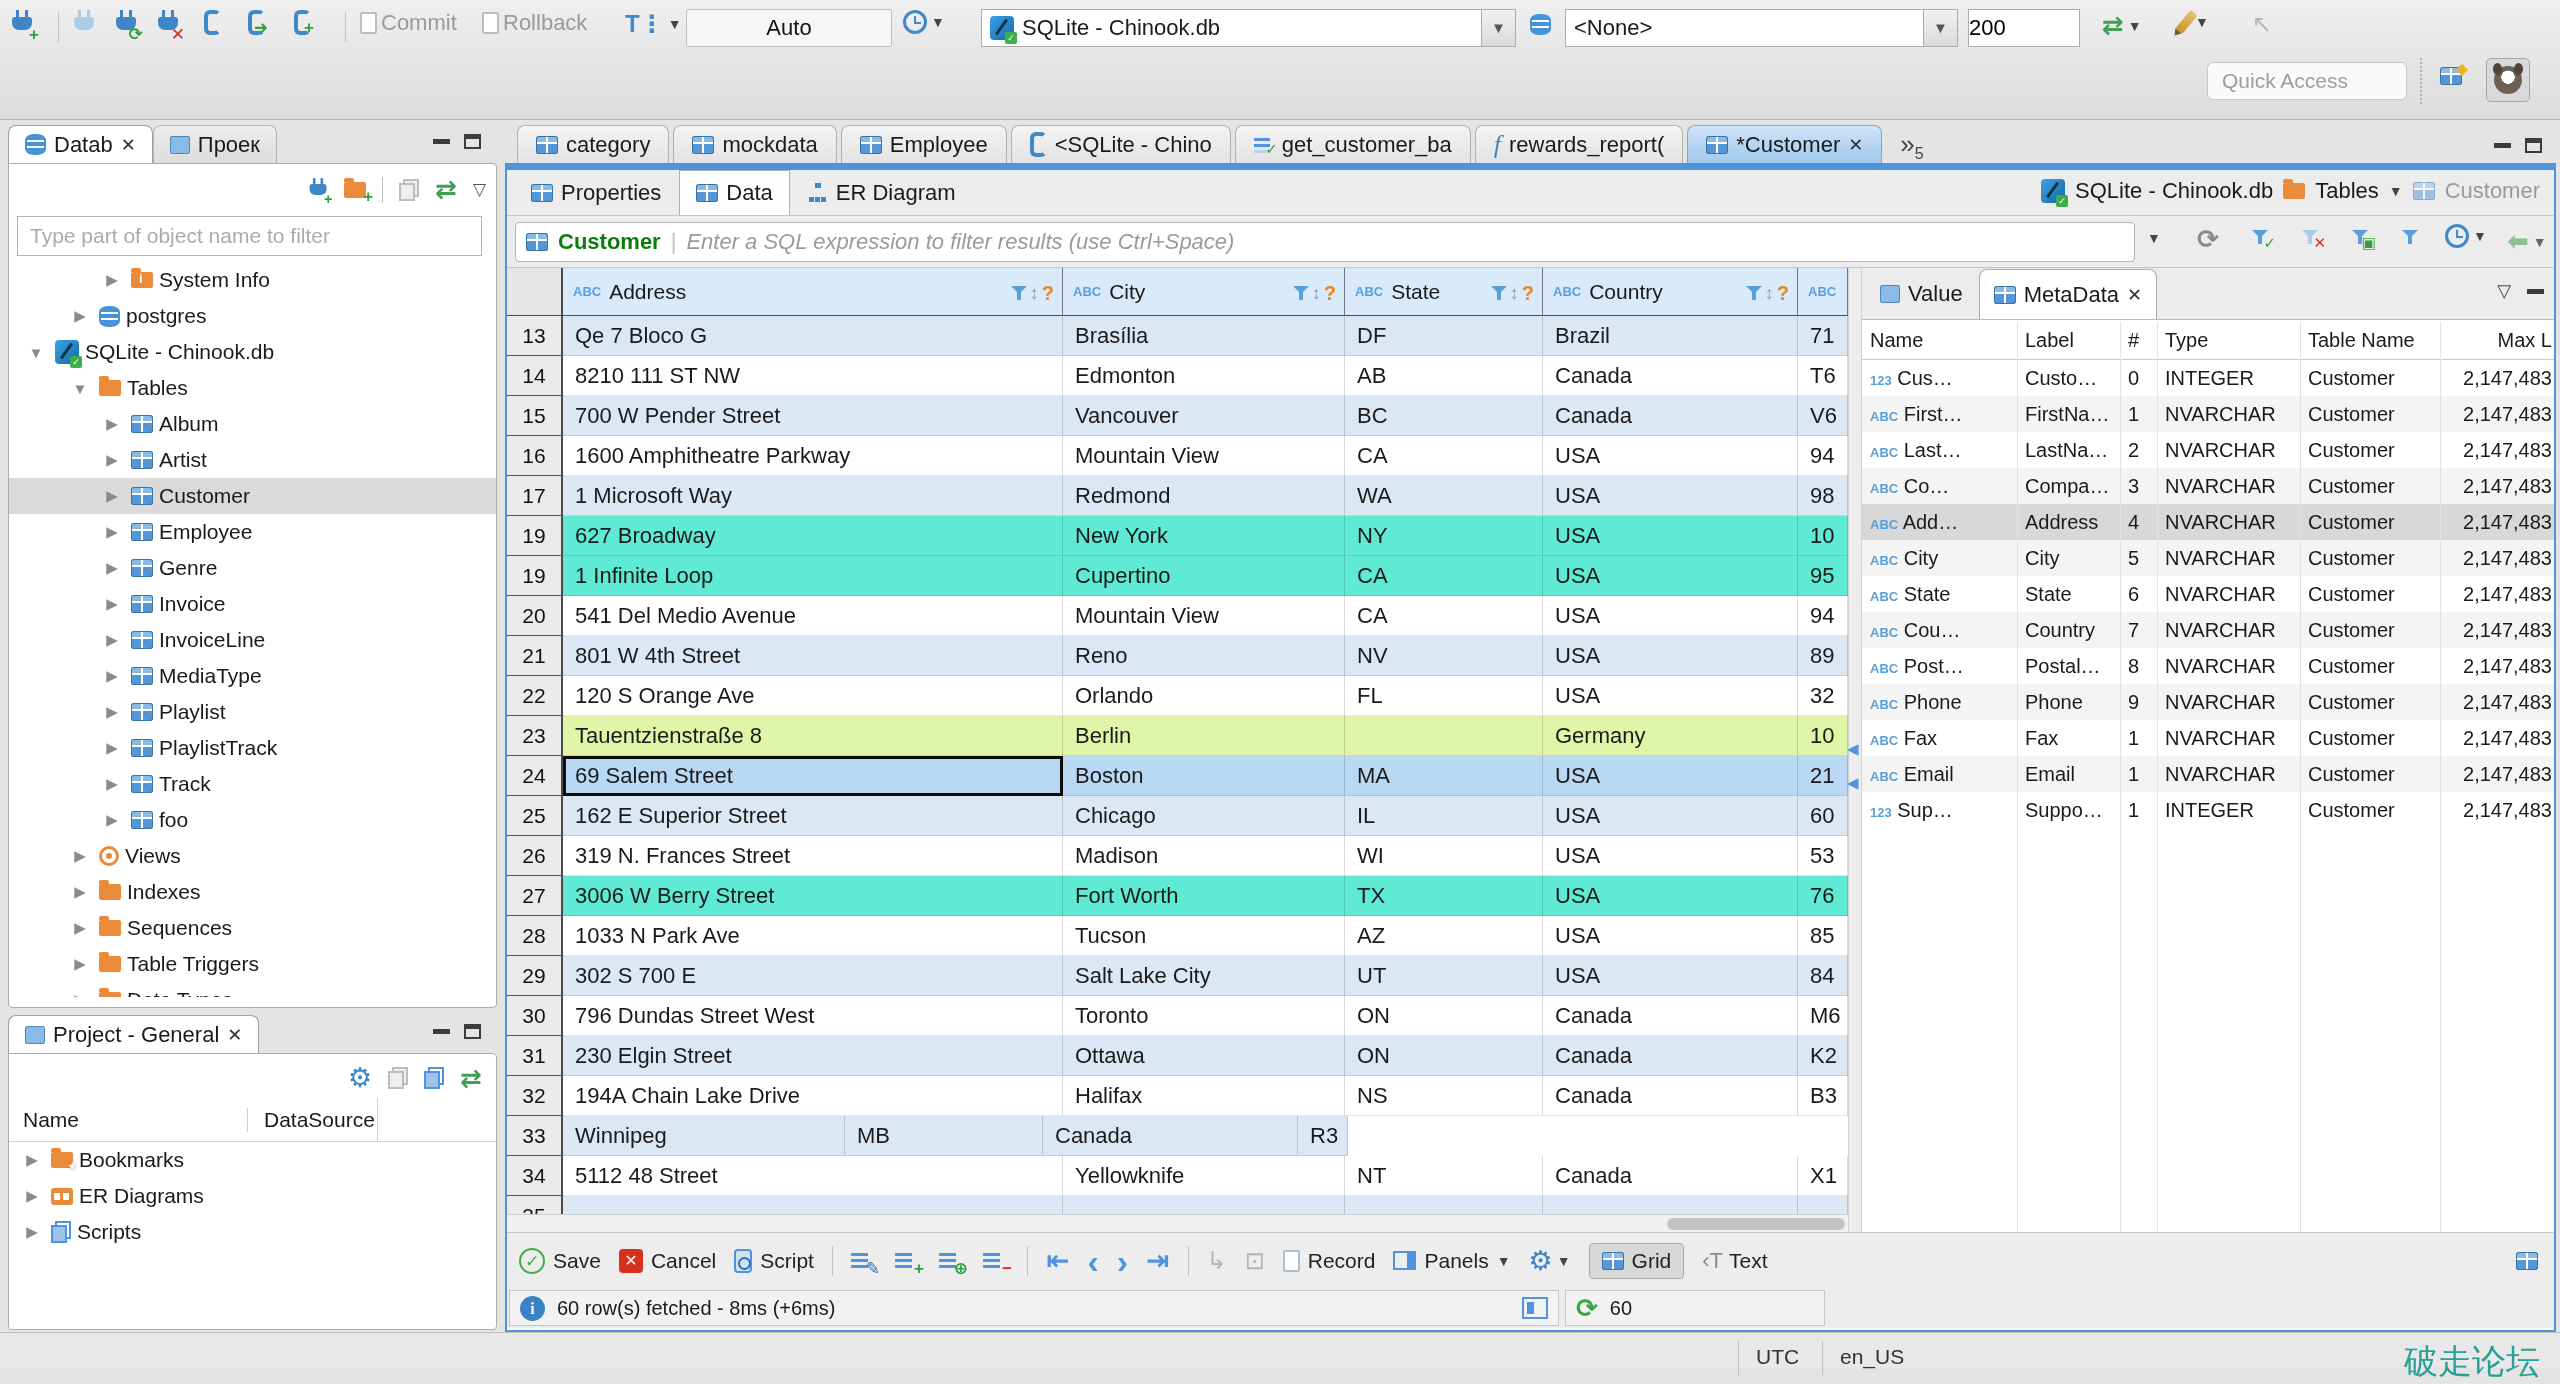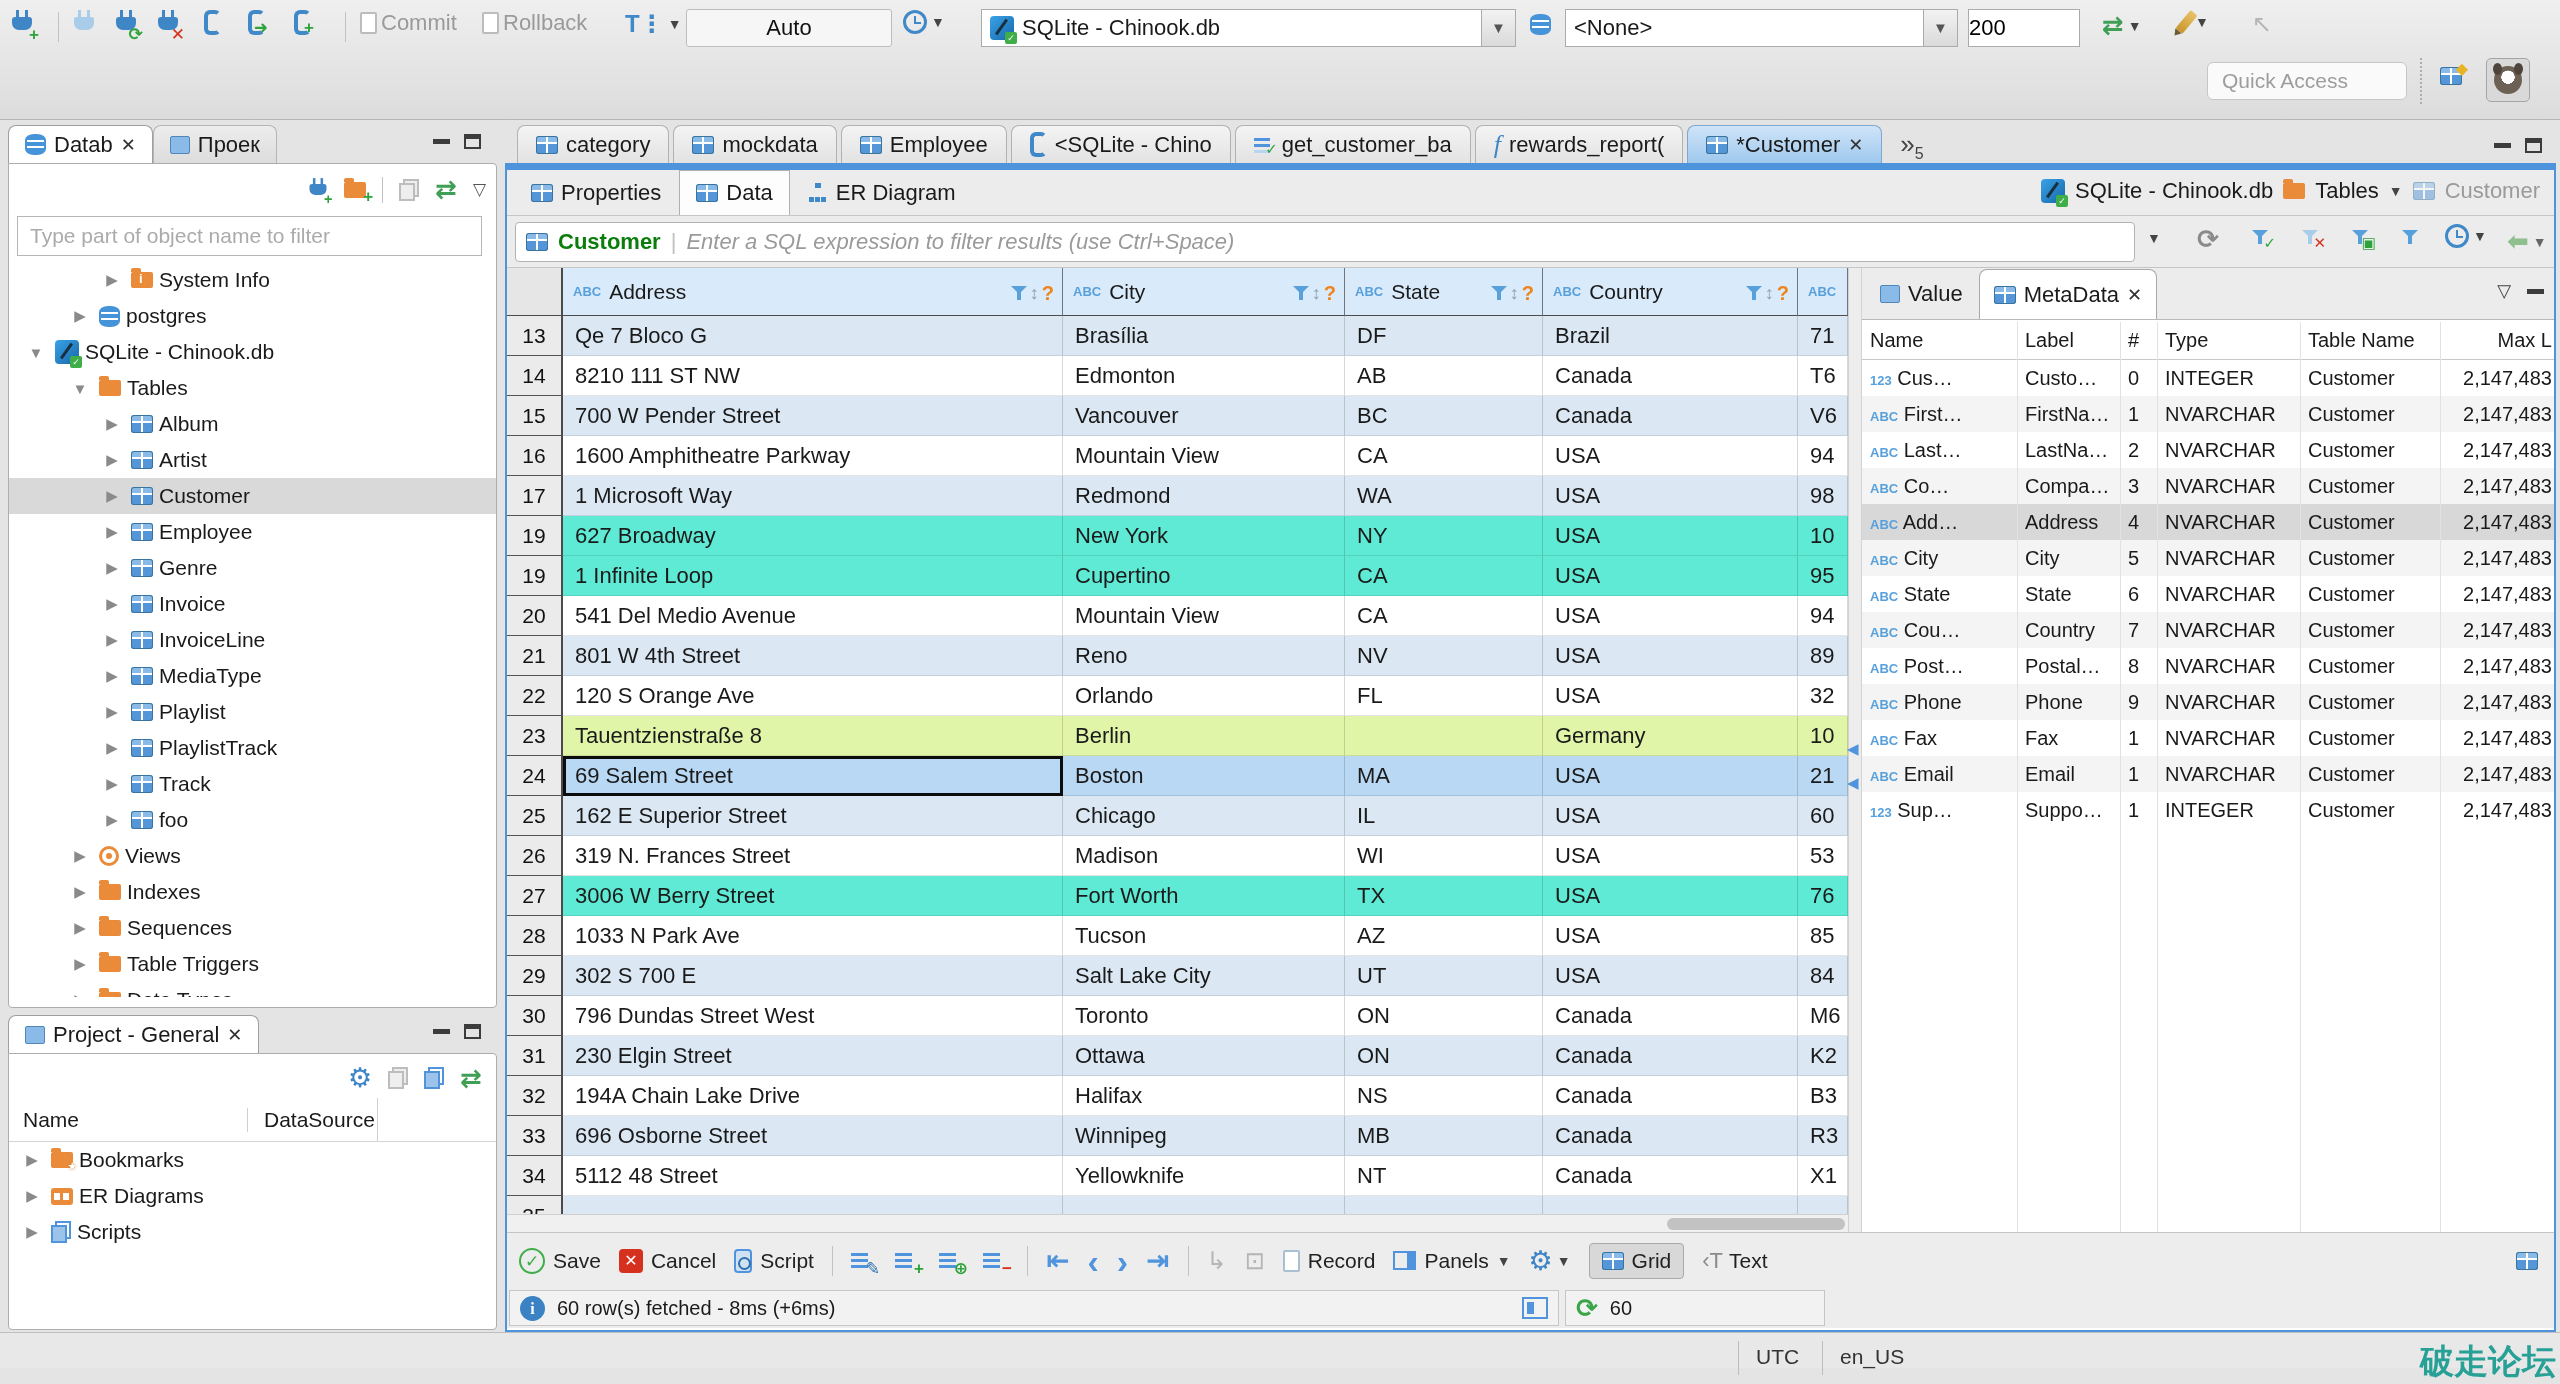--- a/index.html
+++ b/index.html
@@ -166,21 +166,21 @@
 .tgl{display:flex;align-items:center;gap:8px;border:1px solid #a9a9a9;background:#d8d8d8;border-radius:4px;padding:5px 12px}
 #statusline{position:absolute;left:0;top:1118px;width:2047px;height:40px;background:#ededed}
 .stbox{position:absolute;top:2px;height:36px;border:1px solid #c6c6c6;background:#f2f2f2;display:flex;align-items:center;gap:12px;padding:0 10px;font-size:20px}
 .infoc{display:inline-block;width:25px;height:25px;border-radius:50%;background:#3b82c4;color:#fff;font-weight:bold;text-align:center;line-height:25px;font-size:16px;font-family:"Liberation Serif",serif}
 .ptog{display:inline-block;width:26px;height:22px;border:2px solid #4f94dc;position:relative}
 .ptog::before{content:"";position:absolute;left:3px;top:3px;width:7px;bottom:3px;background:#4f94dc}
 .refg{color:#3aa546;font-size:26px;font-weight:bold}
 
 #wsb{position:absolute;left:0;top:1332px;width:2560px;height:36px;background:#e8e8e8;border-top:1px solid #bfbfbf;font-size:21px;color:#333}
 #wsb .sep{position:absolute;top:8px;width:1px;height:34px;background:#bdbdbd}
-#mark{position:absolute;right:4px;top:6px;font-size:34px;font-weight:bold;color:#27a096}
+#mark{position:absolute;right:20px;top:6px;font-size:34px;font-weight:normal;color:#27a096}
 </style>
 </head>
 <body>
 
 <div id="topbar">
   <div id="tb-row">
     <span class="tbi" style="left:12px">
         <span class="plug">
           <i class="bdg bg-g">+</i>
         </span>
@@ -832,21 +832,20 @@
         <span class="rn">32</span>
         <span class="gc c1">194A Chain Lake Drive</span>
         <span class="gc c2">Halifax</span>
         <span class="gc c3">NS</span>
         <span class="gc c4">Canada</span>
         <span class="gc c5">B3</span>
       </div>
 
       <div class="grow v-a">
         <span class="rn">33</span>
-        <span class="gc c1">696 Osborne Street</span>
         <span class="gc c2">Winnipeg</span>
         <span class="gc c3">MB</span>
         <span class="gc c4">Canada</span>
         <span class="gc c5">R3</span>
       </div>
 
       <div class="grow v-w">
         <span class="rn">34</span>
         <span class="gc c1">5112 48 Street</span>
         <span class="gc c2">Yellowknife</span>

